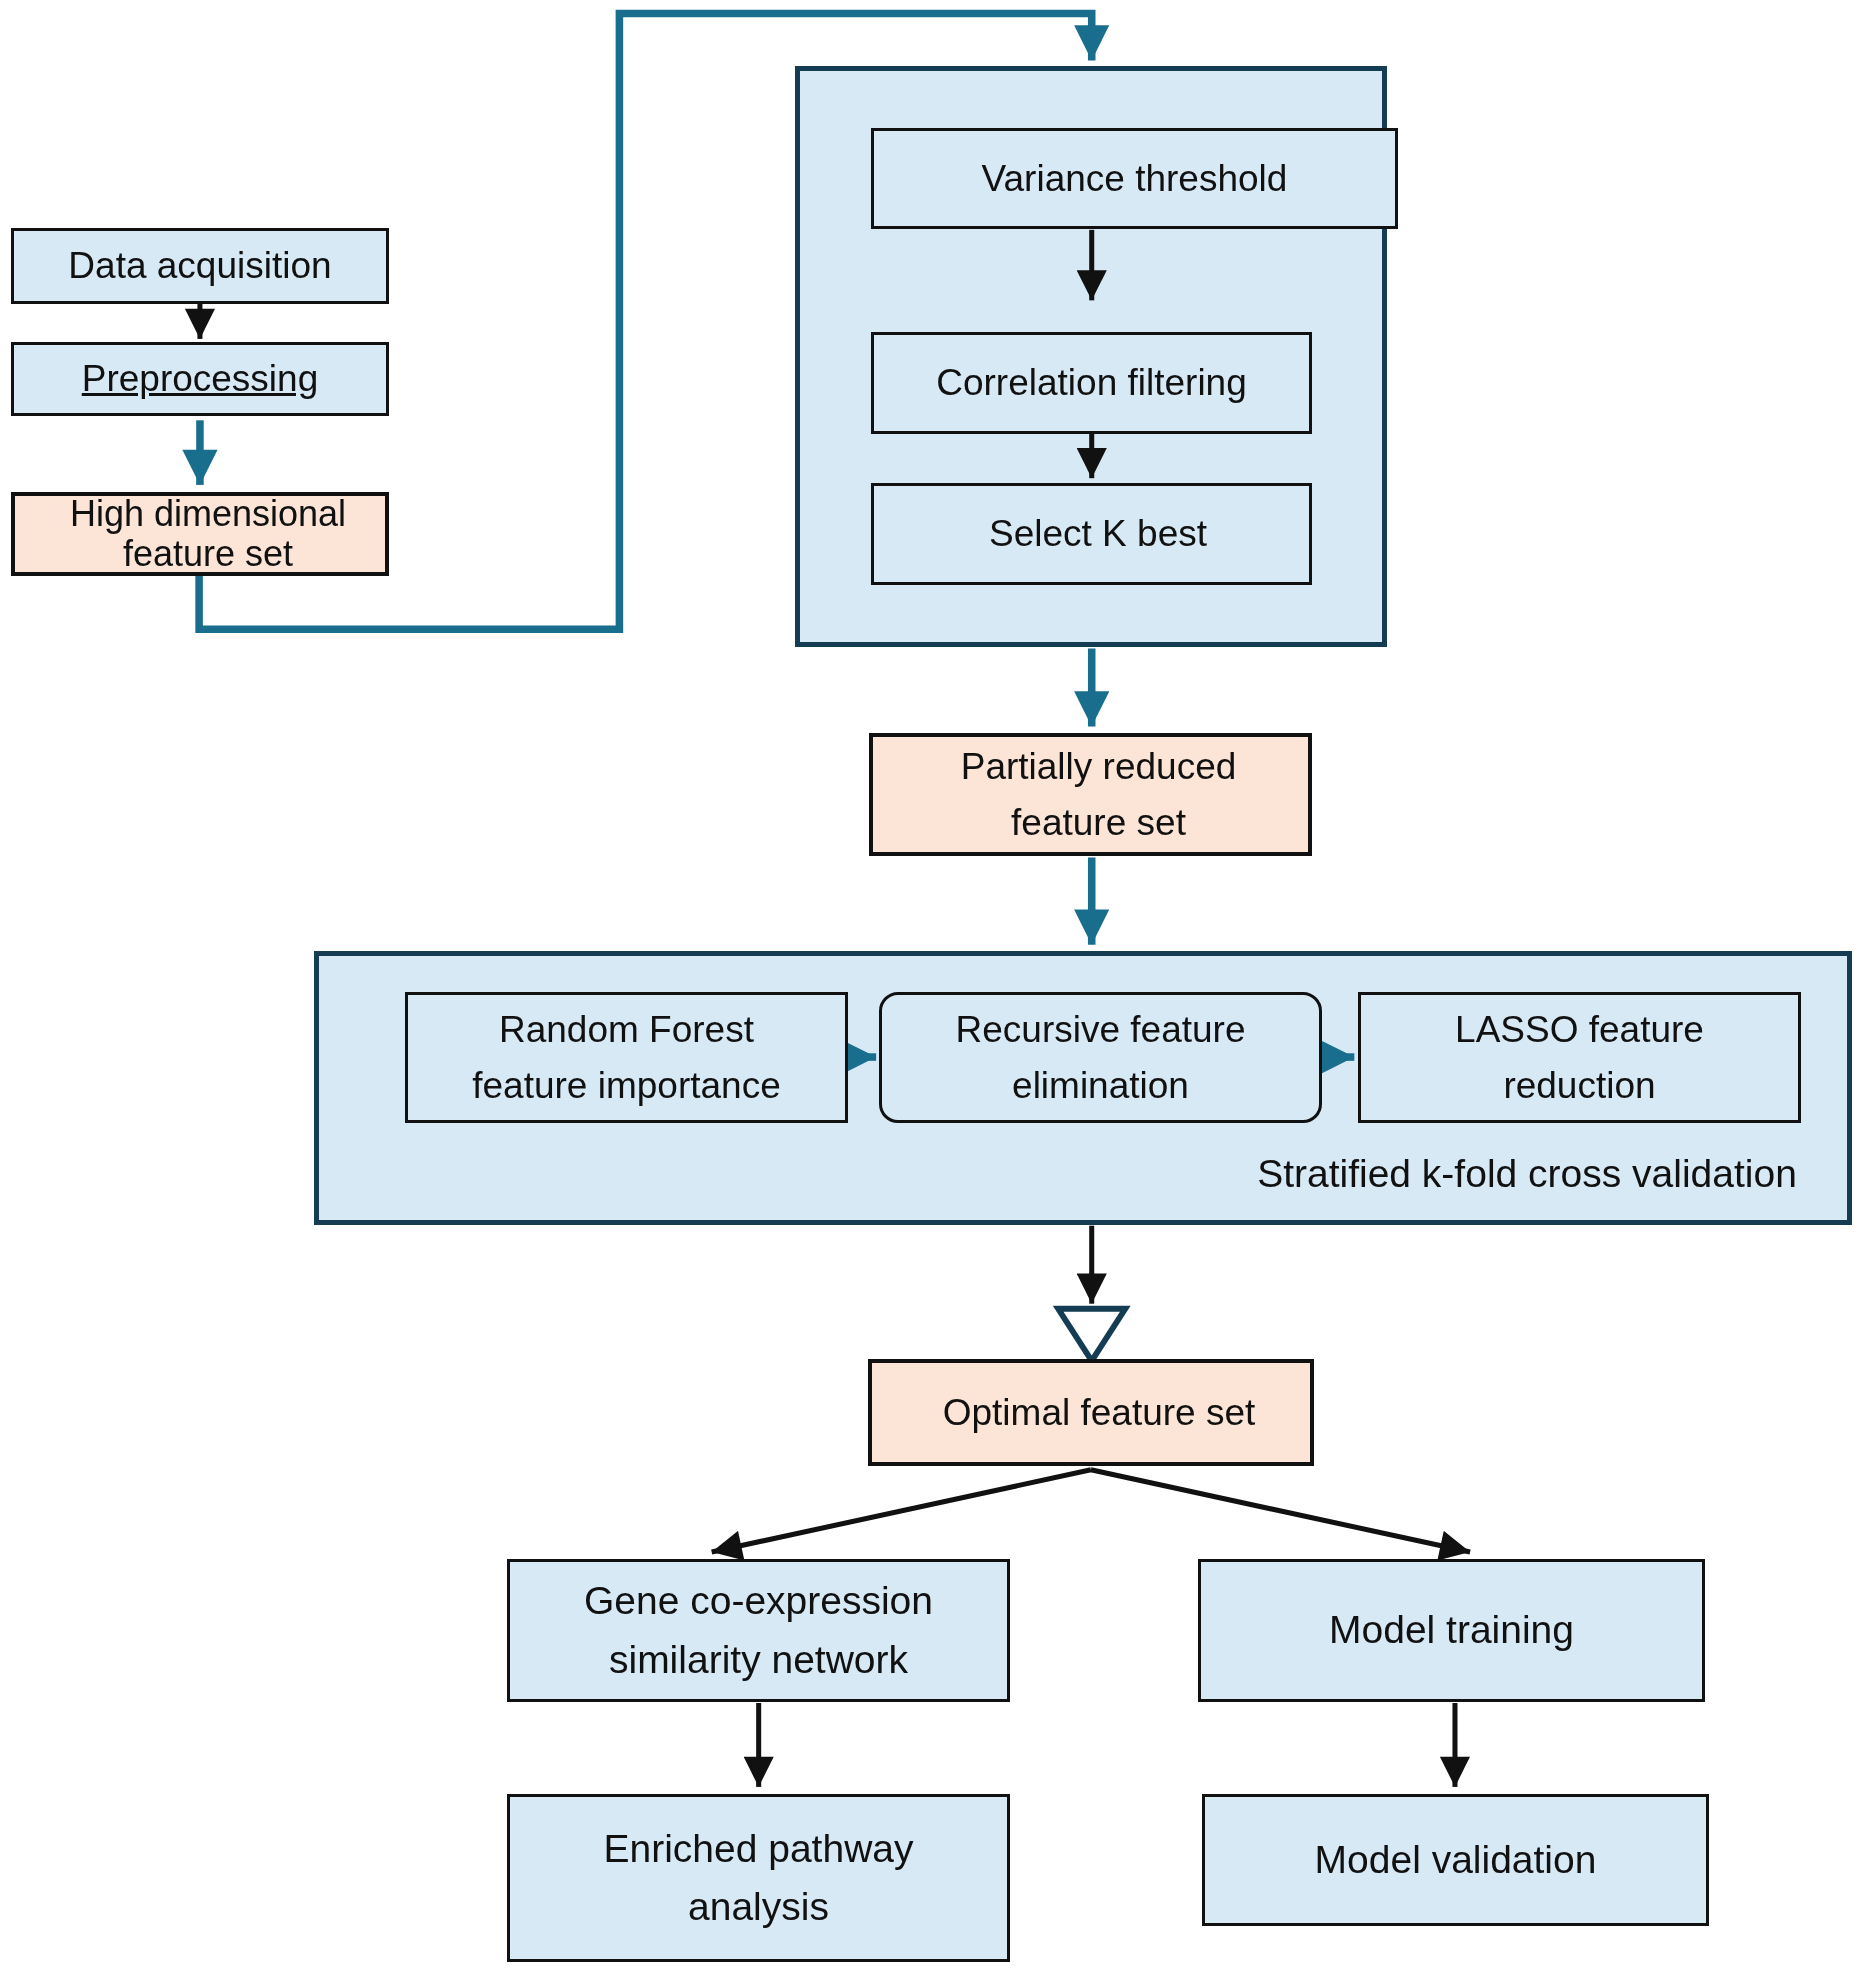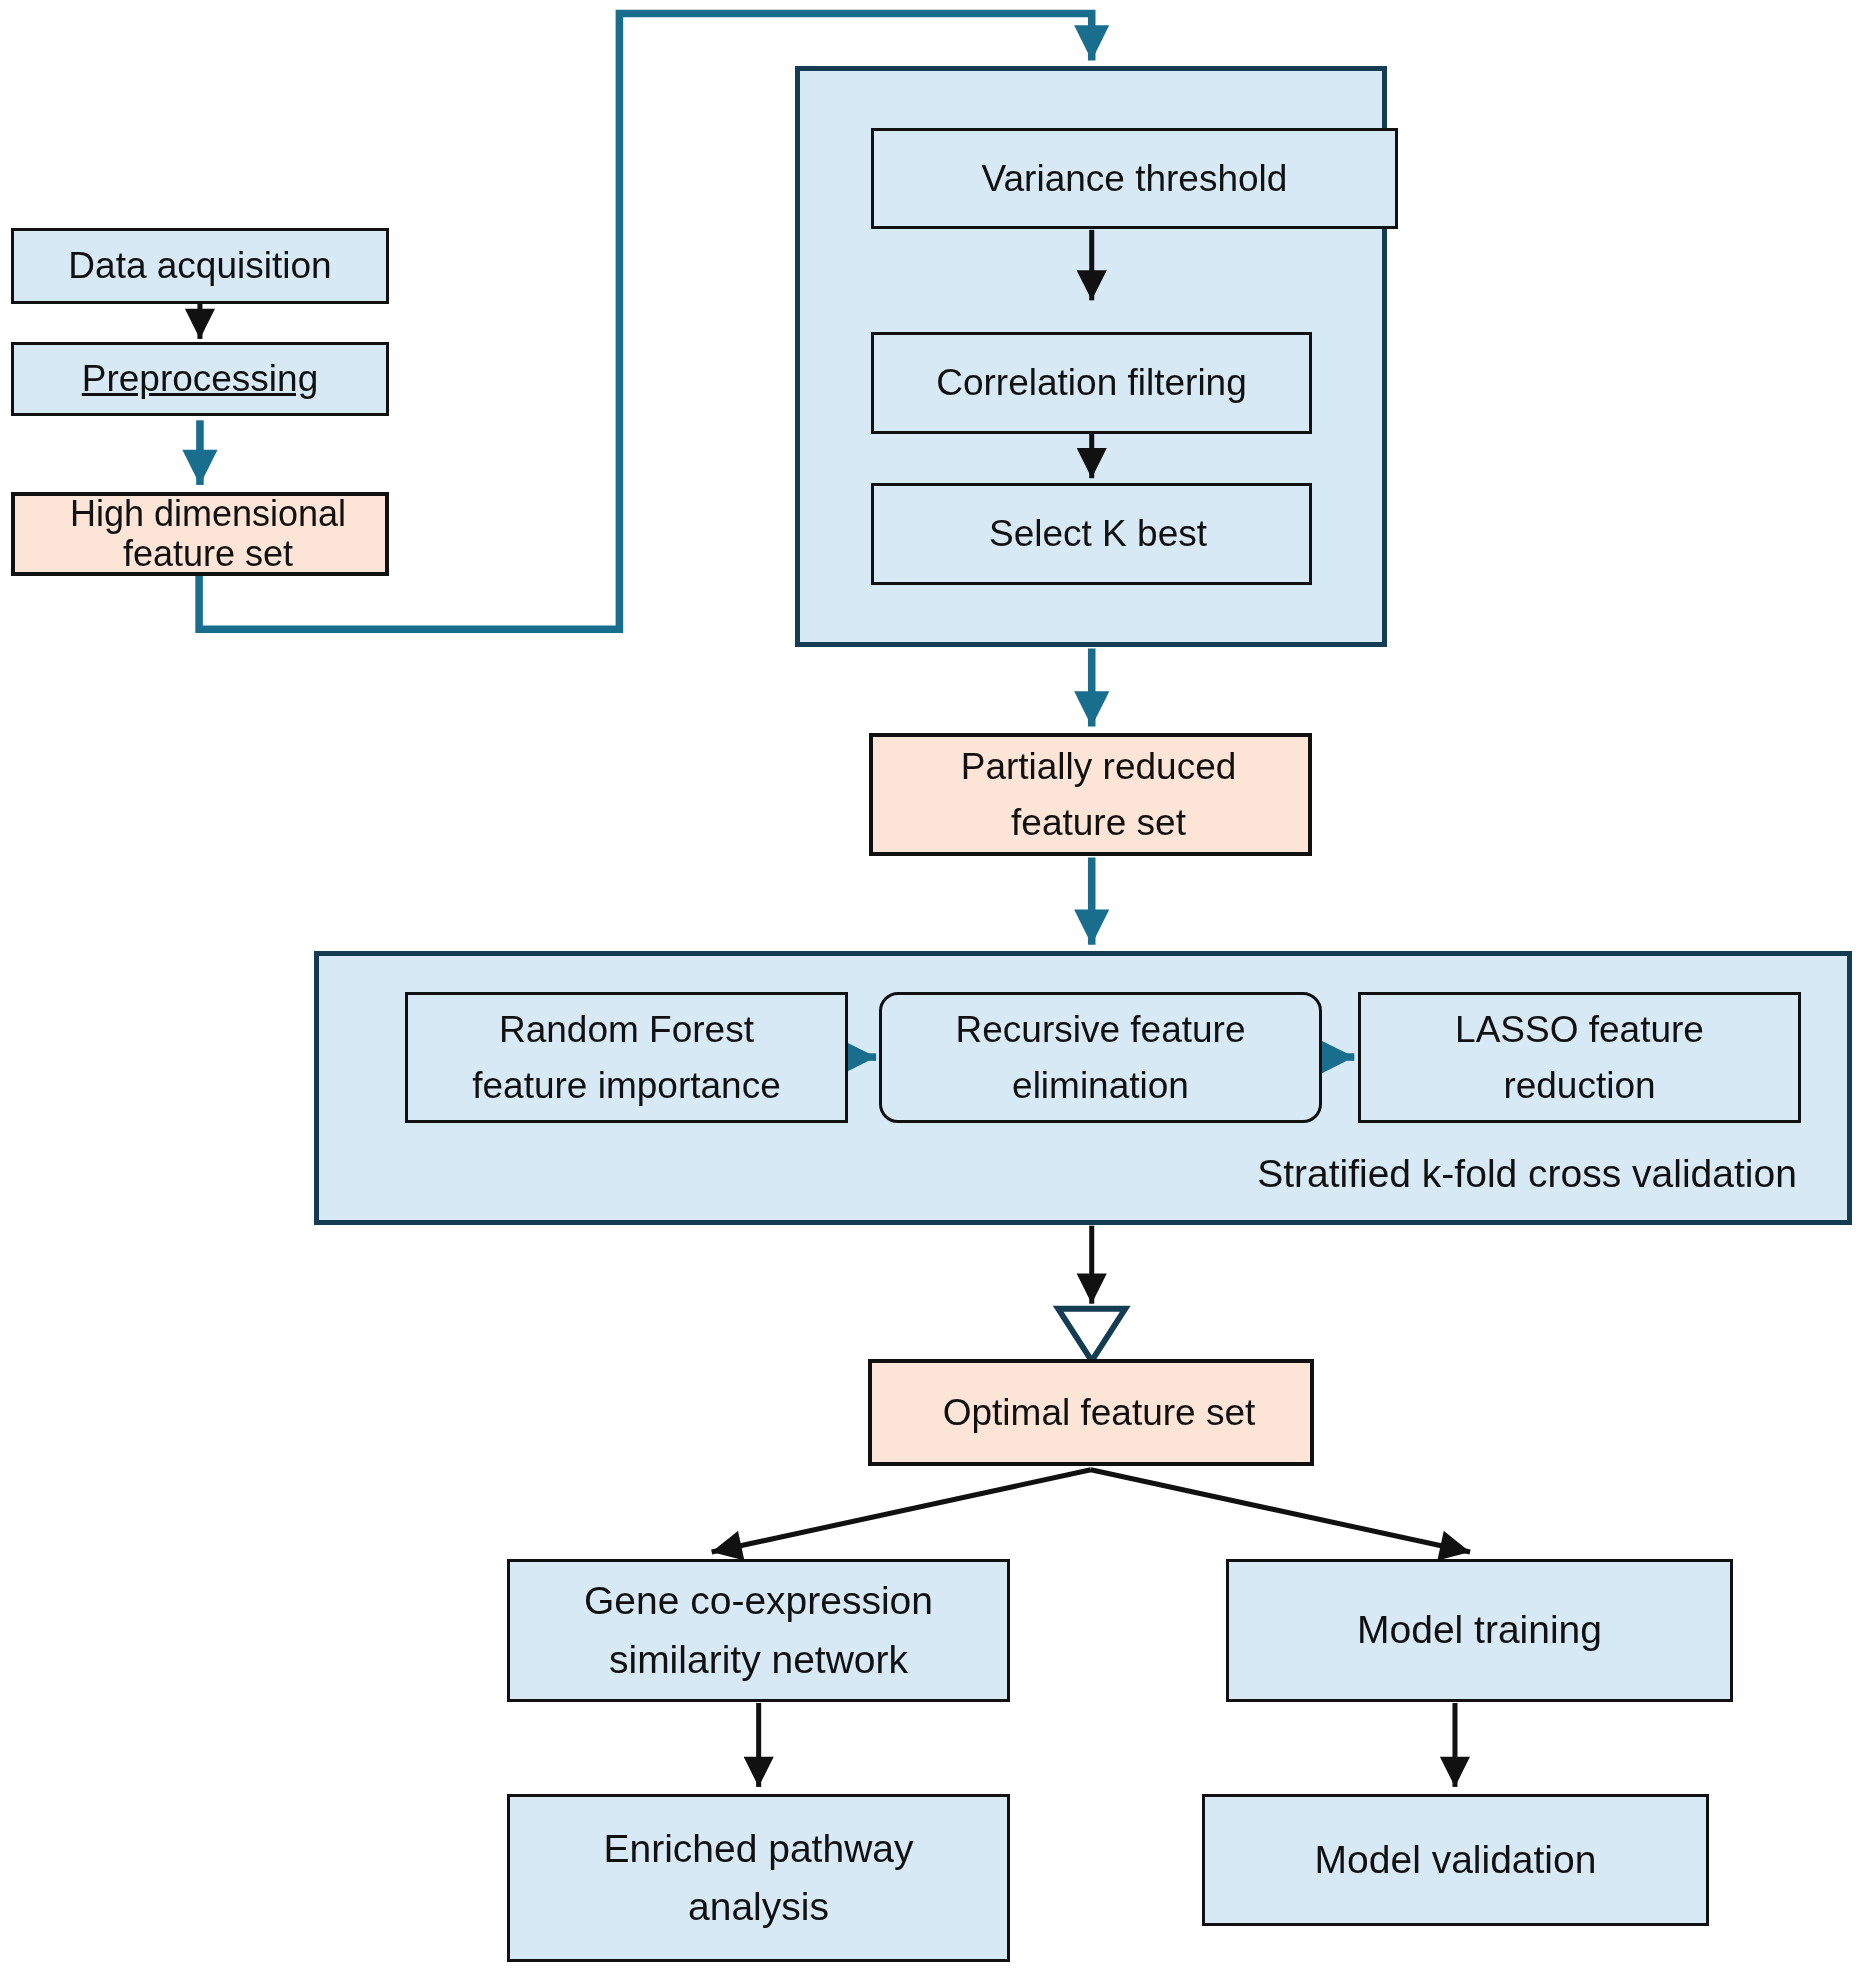--- a/index.html
+++ b/index.html
@@ -108,17 +108,17 @@
 reduction</div>
   <div class="free-label" style="left:1208px;top:1148px;width:638px;height:52px;">Stratified k-fold cross validation</div>
 
   <div class="node pink" style="left:868px;top:1359px;width:446px;height:107px;">Optimal feature set</div>
 
   <div class="node wide bottom-label" style="left:507px;top:1559px;width:503px;height:143px;">Gene co-expression
 similarity network</div>
   <div class="node wide bottom-label" style="left:507px;top:1794px;width:503px;height:168px;">Enriched pathway
 analysis</div>
 
-  <div class="node bottom-label" style="left:1226px;top:1559px;width:507px;height:143px;">Model training</div>
+  <div class="node bottom-label" style="left:1198px;top:1559px;width:507px;height:143px;">Model training</div>
   <div class="node bottom-label" style="left:1202px;top:1794px;width:507px;height:132px;">Model validation</div>
 
 </div>
 
 
 </body></html>

